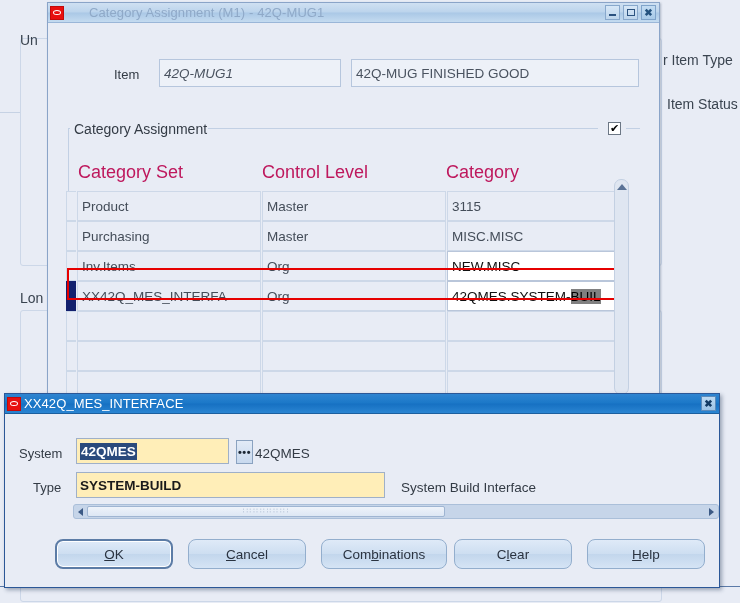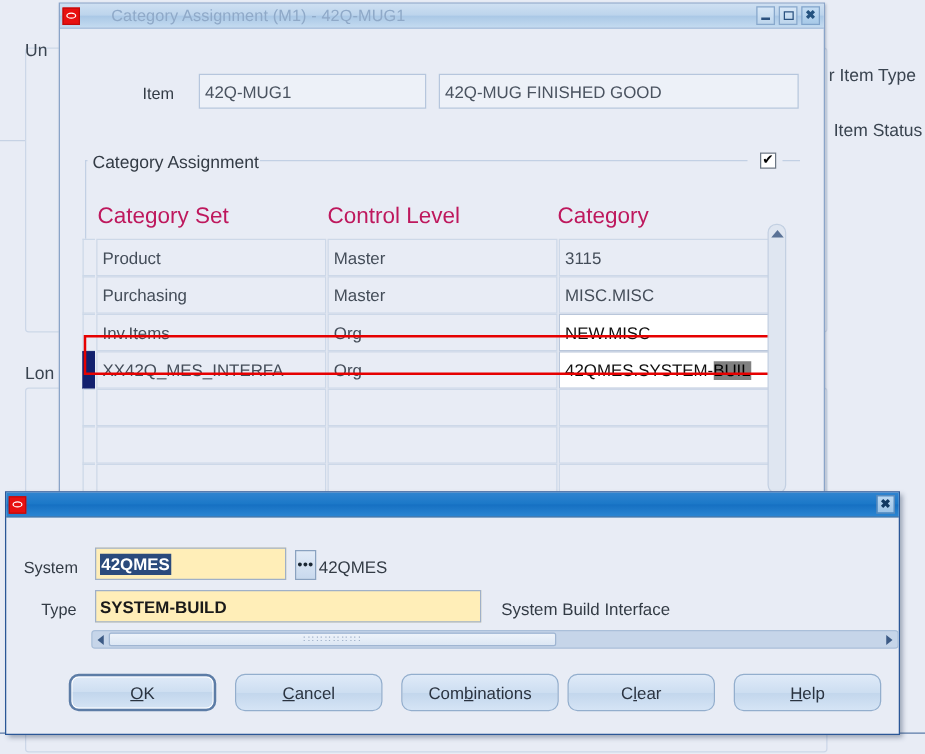--- a/index.html
+++ b/index.html
@@ -397,21 +397,21 @@
           <span class="glyph-min"></span>
         </span>
       <span class="win-btn wb-max">
           <span class="glyph-max"></span>
         </span>
       <span class="win-btn wb-close-inactive">✖</span>
     </span>
   </div>
 
   <div class="fld-label" style="left:66px; top:64px;">Item</div>
-  <div class="text-field" style="left:111px; top:56px; width:182px; height:28px;">42Q-MUG1</div>
+  <div class="text-field" style="left:111px; top:56px; width:182px; height:28px;font-style:italic;">42Q-MUG1</div>
   <div class="text-field" style="left:303px; top:56px; width:288px; height:28px;">42Q-MUG FINISHED GOOD</div>
 
   <div class="gb-tick" style="left:20px; top:125px; height:246px;"></div>
   <div class="gb-line" style="left:20px; top:125px; width:4px;"></div>
   <div class="gb-title" style="left:22px; top:118px;">Category Assignment</div>
   <div class="gb-line" style="left:160px; top:125px; width:390px;"></div>
   <div class="checkbox" style="left:560px; top:119px;">✔</div>
   <div class="gb-line" style="left:578px; top:125px; width:14px;"></div>
 
   <div class="grid-head" style="left:30px; top:159px;">Category Set</div>
@@ -470,20 +470,21 @@
 
   <div class="vscroll" style="left:566px; top:176px; width:15px; height:216px;">
     <span class="vs-arrow"></span>
   </div>
 </div>
 
 <div class="win win-active" style="left:4px; top:393px; width:716px; height:195px;">
 
   <div class="titlebar titlebar-active">
     <span class="app-icon"></span>
+    <span class="title-text title-text-active">XX42Q_MES_INTERFACE</span>
     <span class="win-btns">
       <span class="win-btn wb-close-active">✖</span>
     </span>
   </div>
 
   <div class="fld-label" style="left:14px; top:52px;">System</div>
   <div class="yellow-field" style="left:71px; top:44px; width:153px; height:26px;">
     <span class="sel-blue">42QMES</span>
   </div>
   <div class="lov-btn" style="left:231px; top:445px; width:17px; height:24px; top:46px;">•••</div>

